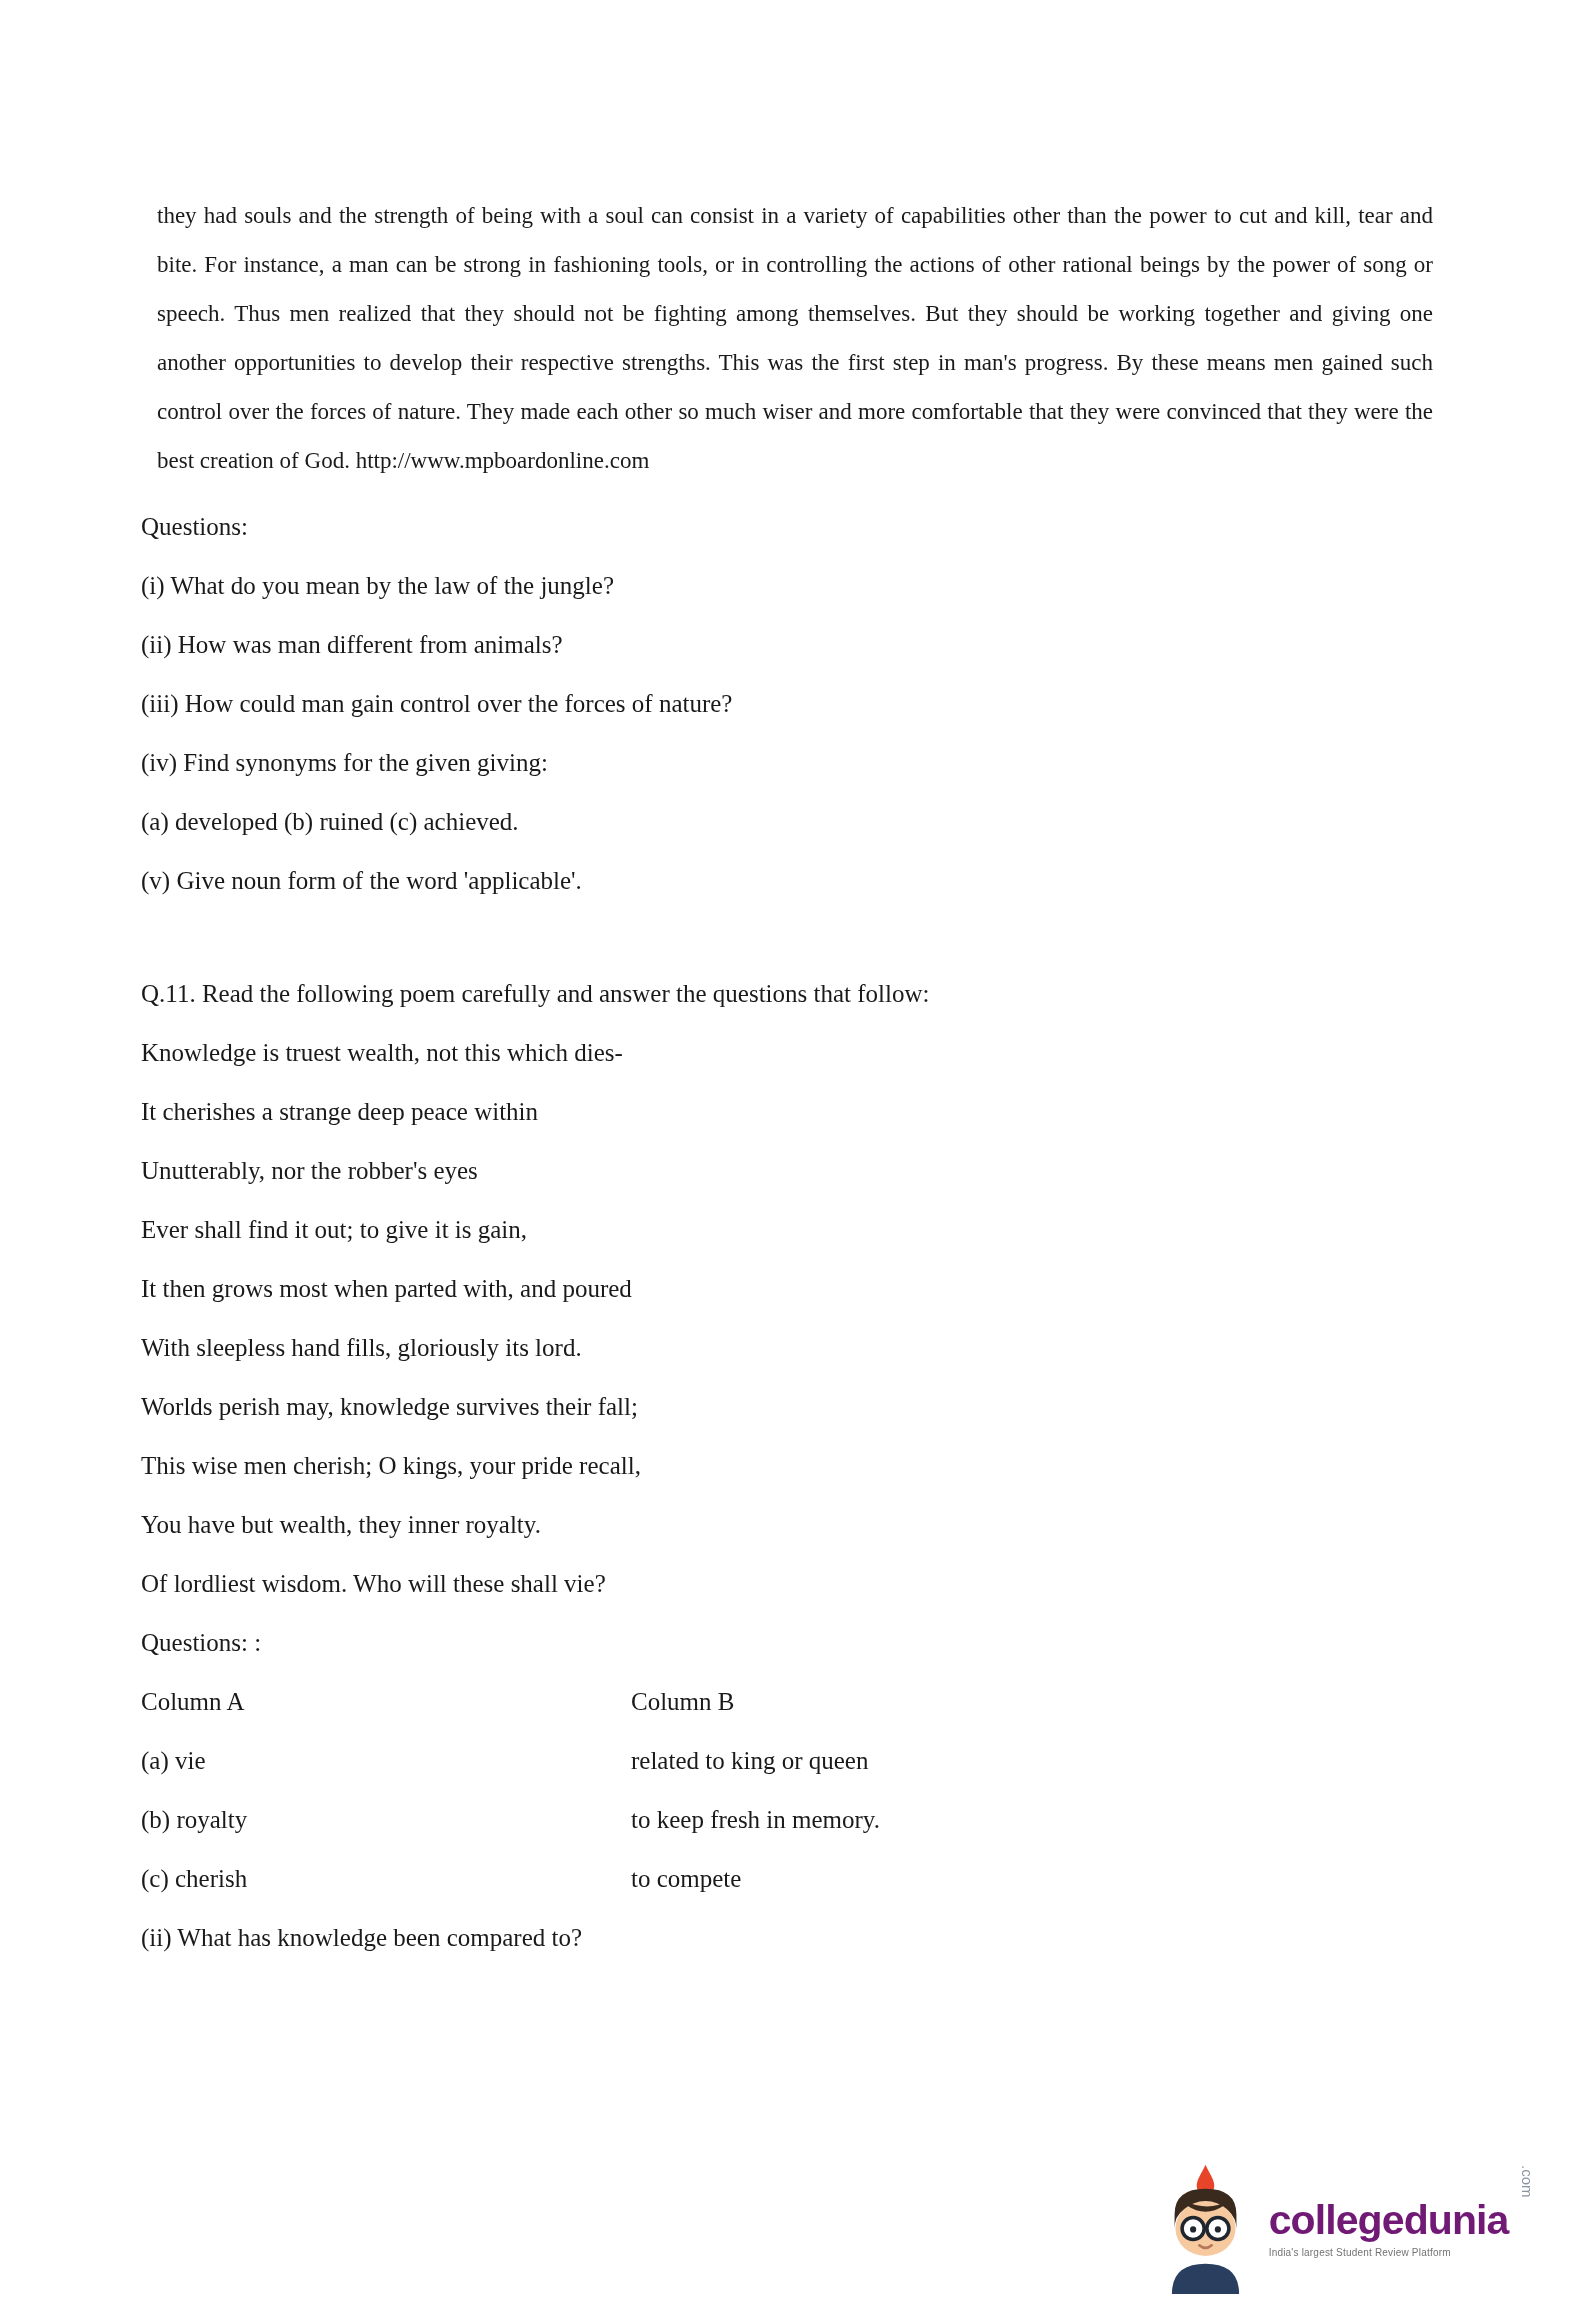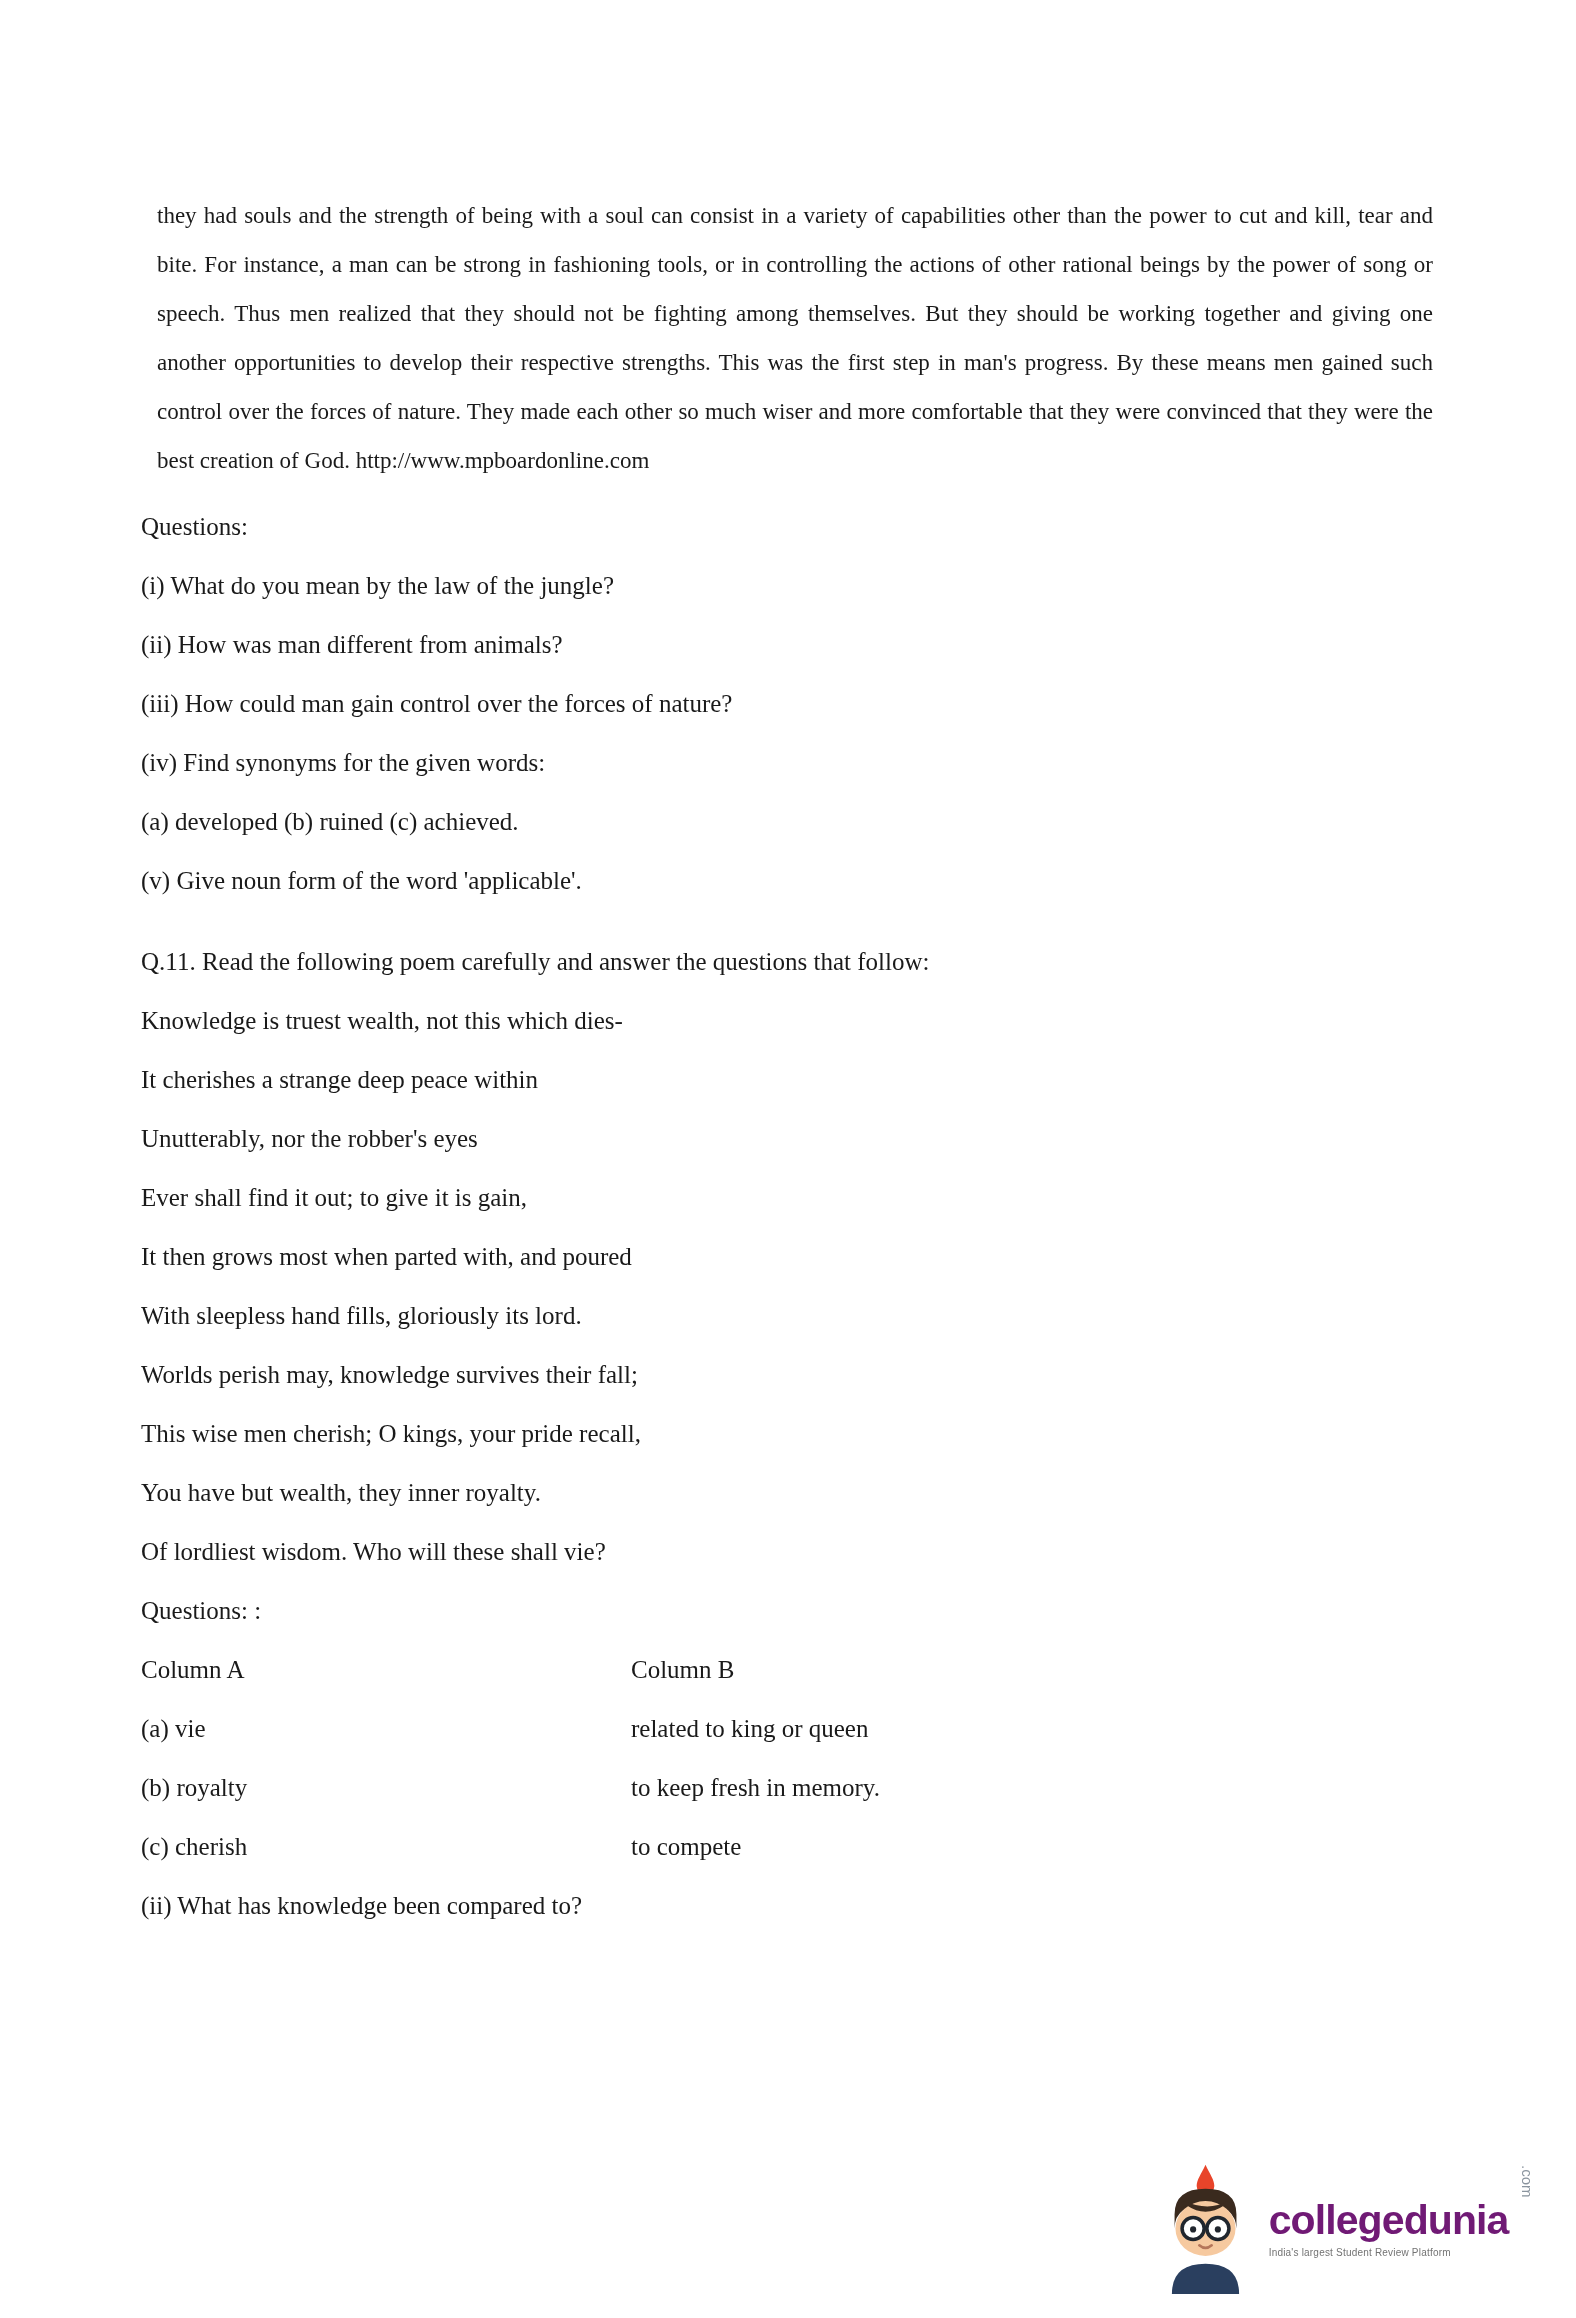--- a/index.html
+++ b/index.html
@@ -29,21 +29,21 @@
     text-align: justify;
   }
 
   .line {
     font-size: 25px;
     line-height: 35px;
     margin: 24px 0 0 0;
   }
 
   .q11-gap {
-    margin-top: 46px;
+    margin-top: 78px;
   }
 
   .match-row { display: flex; }
   .match-row .col-a { width: 490px; flex: none; }
   .match-row .col-b { flex: 1; }
 
   .footer-logo {
     position: absolute;
     right: 41px;
     bottom: 25px;
@@ -81,21 +81,21 @@
 
 <div class="page">
   <div class="content">
 
     <p class="para"><span>they had souls and the strength of being with a soul can consist in a variety of capabilities other than the power to cut and kill, tear and bite. For instance, a man can be strong in fashioning tools, or in controlling the actions of other rational beings by the power of song or speech. Thus men realized that they should not be fighting among themselves. But they should be working together and giving one another opportunities to develop their respective strengths. This was the first step in man's progress. By these means men gained such control over the forces of nature. They made each other so much wiser and more comfortable that they were convinced that they were the best creation of God. </span><span>http://www.mpboardonline.com</span></p>
 
     <div class="line">Questions:</div>
     <div class="line">(i) What do you mean by the law of the jungle?</div>
     <div class="line">(ii) How was man different from animals?</div>
     <div class="line">(iii) How could man gain control over the forces of nature?</div>
-    <div class="line">(iv) Find synonyms for the given words:</div>
+    <div class="line">(iv) Find synonyms for the given giving:</div>
     <div class="line">(a) developed (b) ruined (c) achieved.</div>
     <div class="line">(v) Give noun form of the word 'applicable'.</div>
 
     <div class="line q11-gap">Q.11. Read the following poem carefully and answer the questions that follow:</div>
 
     <div class="line">Knowledge is truest wealth, not this which dies-</div>
     <div class="line">It cherishes a strange deep peace within</div>
     <div class="line">Unutterably, nor the robber's eyes</div>
     <div class="line">Ever shall find it out; to give it is gain,</div>
     <div class="line">It then grows most when parted with, and poured</div>

